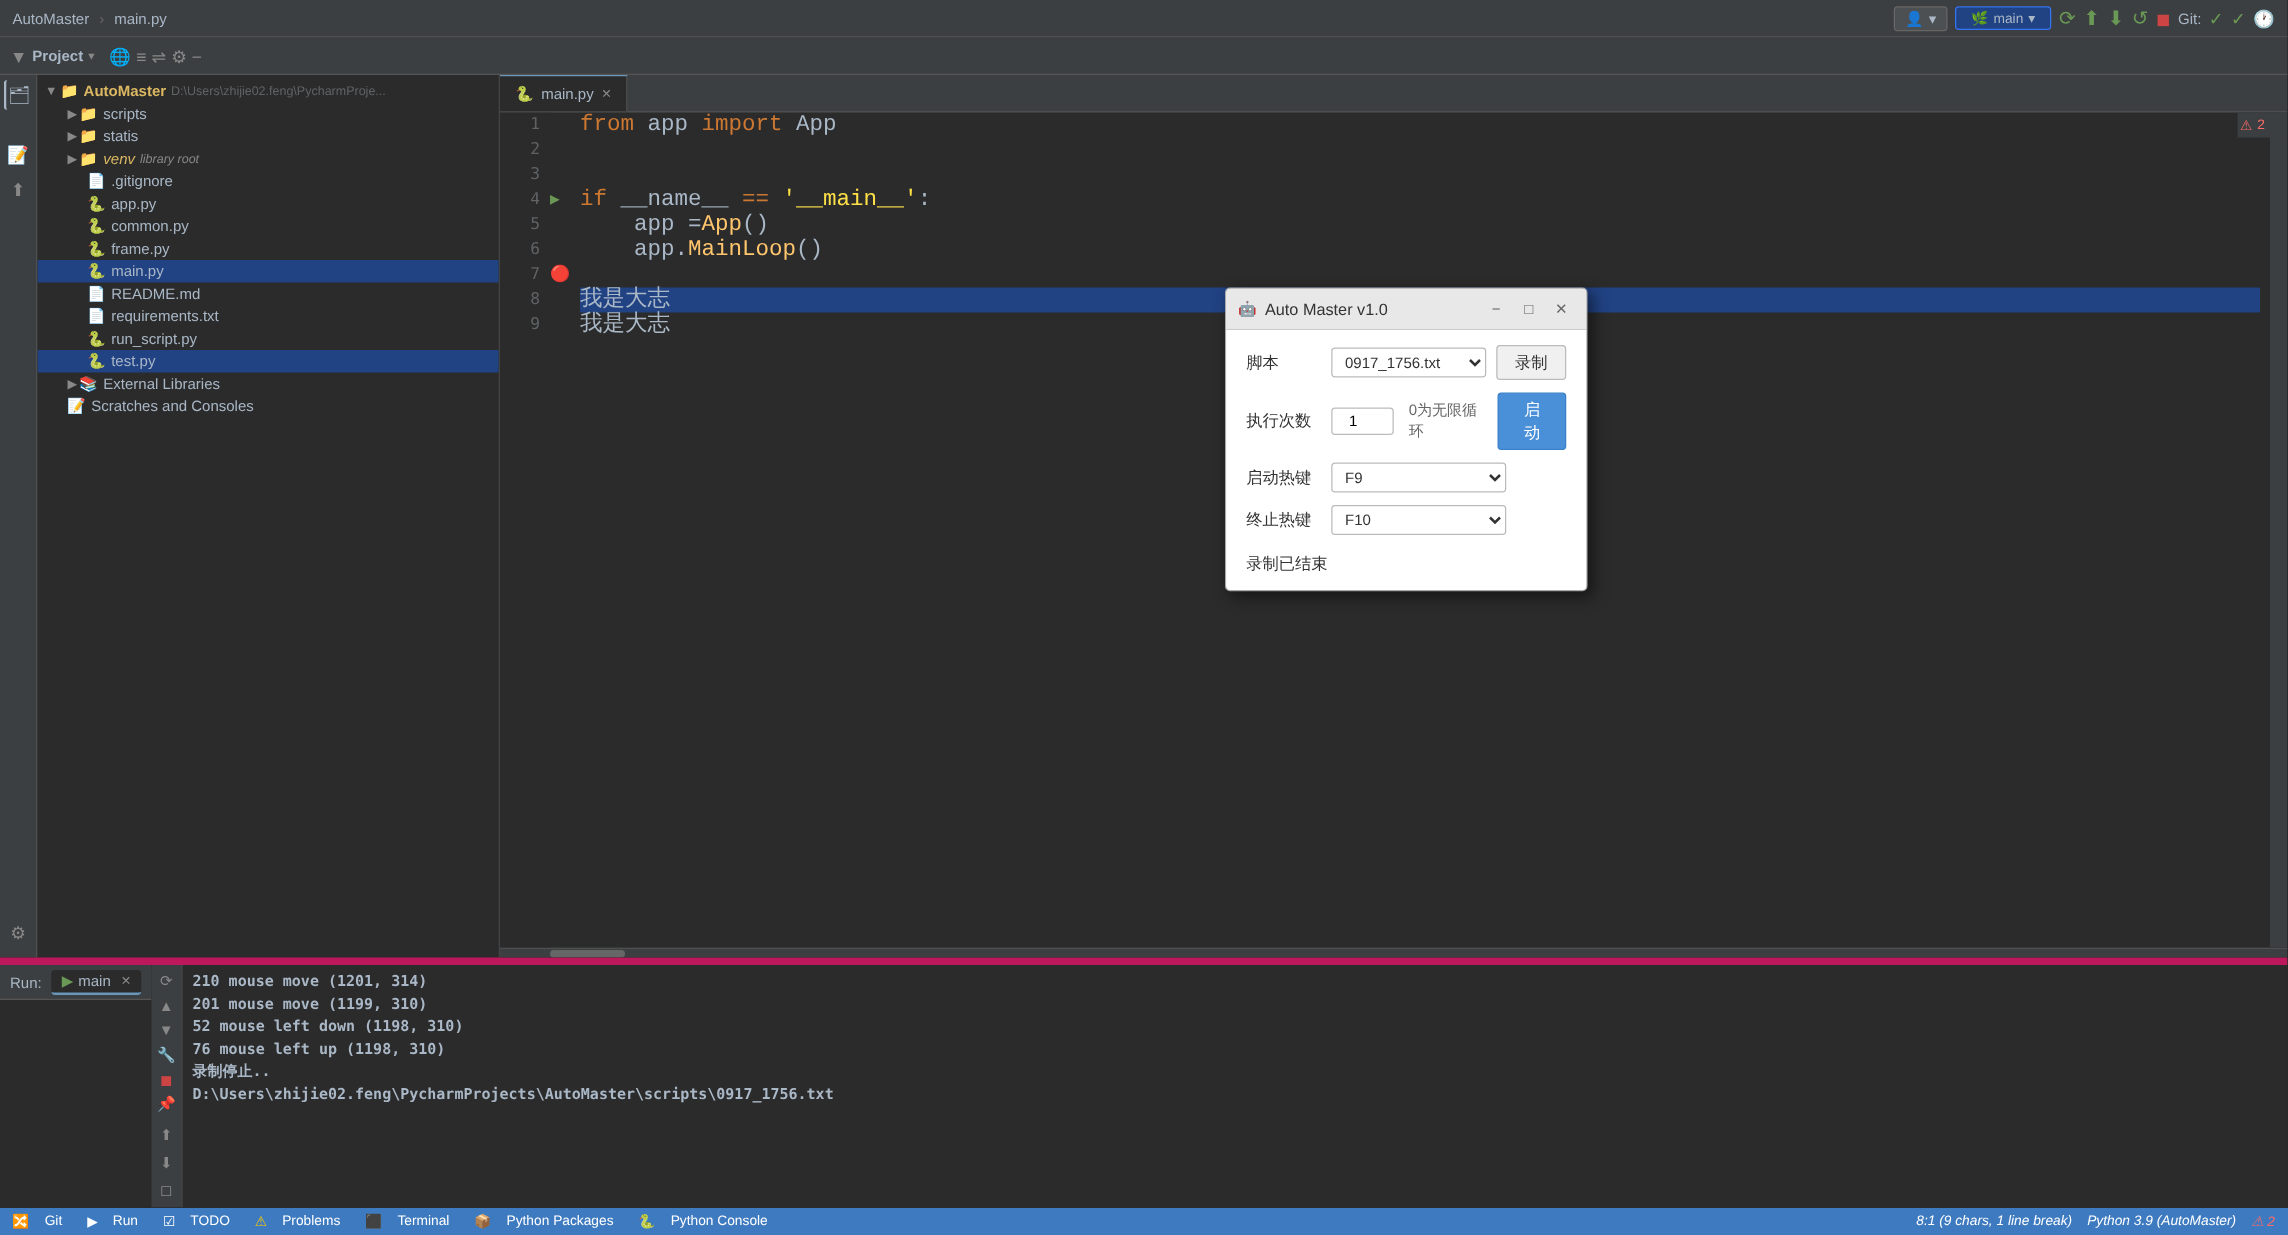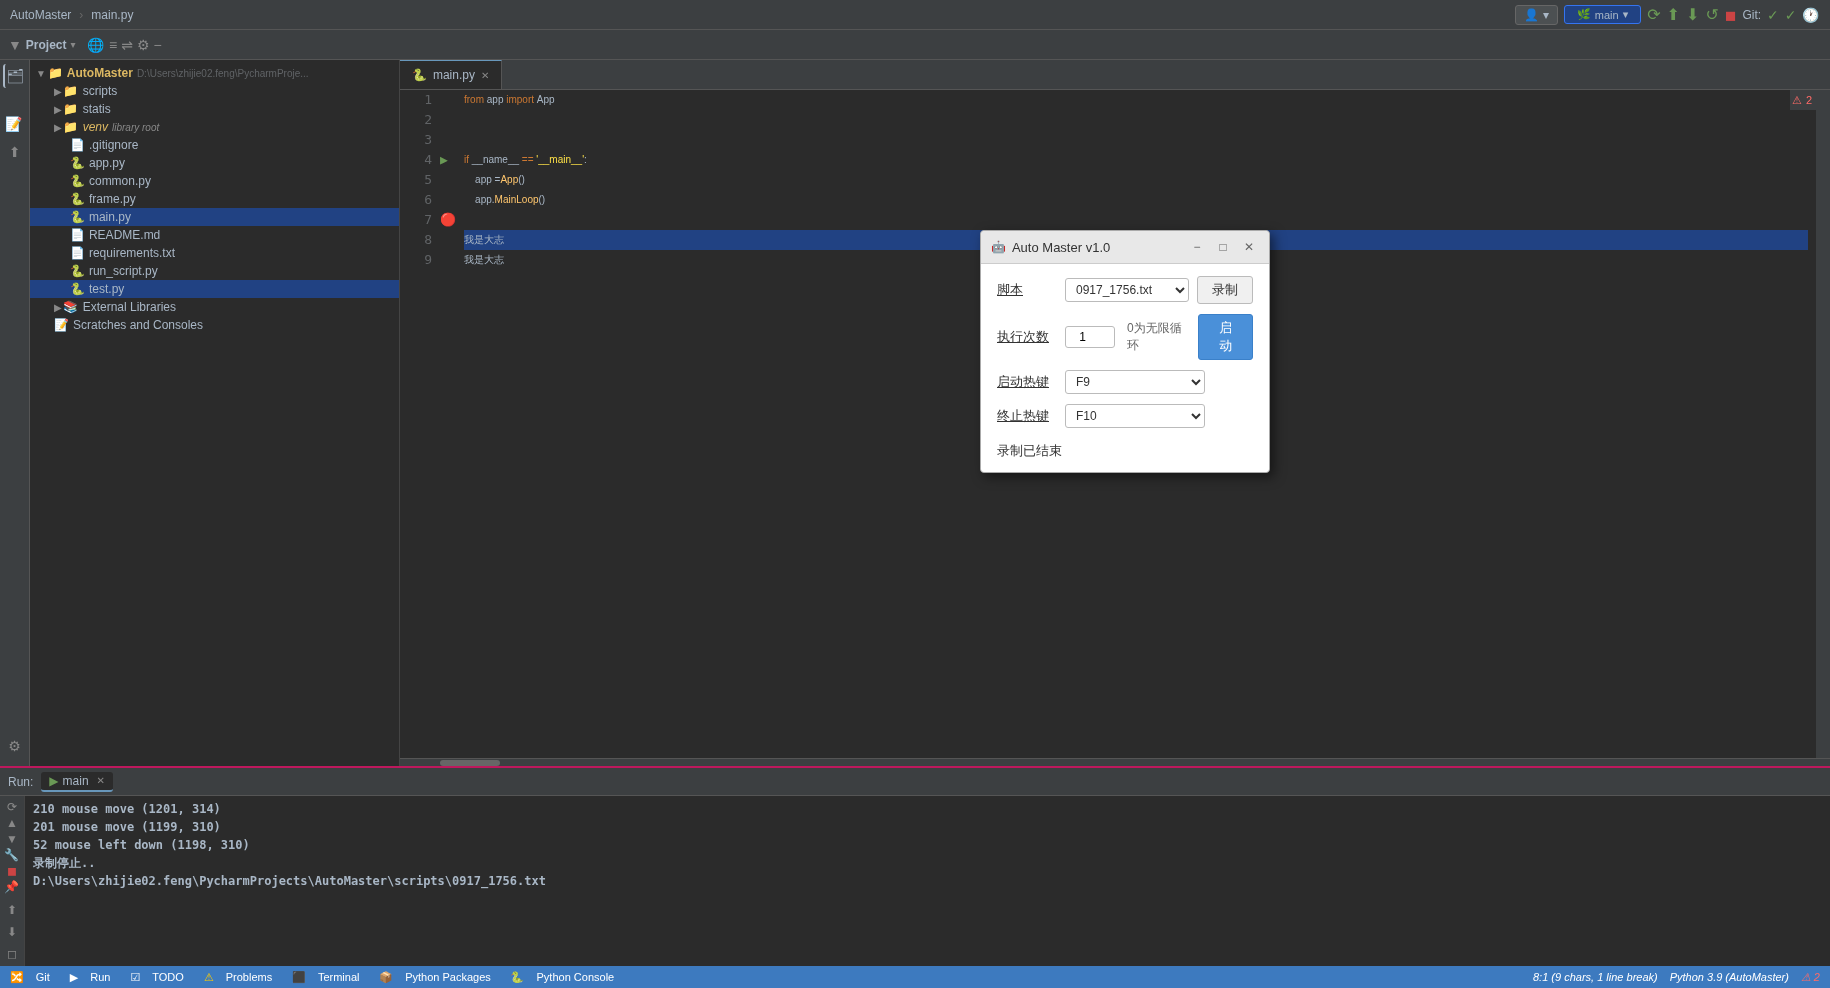--- a/index.html
+++ b/index.html
@@ -153,22 +153,22 @@
       text-align: right;
       user-select: none;
       font-family: 'Consolas', monospace;
       font-size: 13px;
       line-height: 20px;
       min-width: 40px;
     }
     .code-area {
       flex: 1;
       padding: 0 8px;
-      font-family: Liberation Sans, sans-serif;
-      font-size: 10px;
+      font-family: Liberation Mono, monospace;
+      font-size: 18px;
       line-height: 20px;
       color: #a9b7c6;
       overflow: auto;
     }
     .code-line {
       display: flex;
       align-items: center;
       height: 20px;
     }
     .code-line.highlighted { background: #214283; }
@@ -179,23 +179,23 @@
     
     .right-gutter {
       width: 14px;
       background: #3c3f41;
     }
 
     
     .bottom-panel {
       height: 200px;
       background: #2b2b2b;
-      border-top: 2px solid #be185d;
-      display: flex;
-      flex-direction: column;
+      border-top: 6px solid #be185d;
+      display: flex;
+      flex-direction: row;
     }
     .bottom-tab-bar {
       background: #3c3f41;
       display: flex;
       align-items: center;
       height: 28px;
       border-bottom: 1px solid #555;
       padding: 0 8px;
       gap: 4px;
     }
@@ -292,21 +292,20 @@
     .dialog-row {
       display: flex;
       align-items: center;
       margin-bottom: 10px;
       gap: 8px;
     }
     .dialog-label {
       font-size: 13px;
       color: #333;
       min-width: 60px;
-      text-decoration: underline;
     }
     .dialog-select {
       flex: 1;
       padding: 3px 6px;
       border: 1px solid #bbb;
       border-radius: 3px;
       background: #fff;
       font-size: 12px;
       color: #333;
     }
@@ -629,20 +628,21 @@
           <div class="console-btn">⬇</div>
           <div class="console-btn">◻</div>
 
         </div>
       </div>
 
       <div class="console-content">
         <span class="console-line">210 mouse move (1201, 314)</span>
         <span class="console-line">201 mouse move (1199, 310)</span>
         <span class="console-line">52 mouse left down (1198, 310)</span>
+        <span class="console-line">76 mouse left up (1198, 310)</span>
         <span class="console-line">录制停止..</span>
         <span class="console-line">D:\Users\zhijie02.feng\PycharmProjects\AutoMaster\scripts\0917_1756.txt</span>
       </div>
     </div>
   </div>
 </div>
 
 <div class="status-bar" style="position:fixed;bottom:0;left:0;right:0;">
   <span style="cursor:pointer;">🔀</span>
   <span>Git</span>

